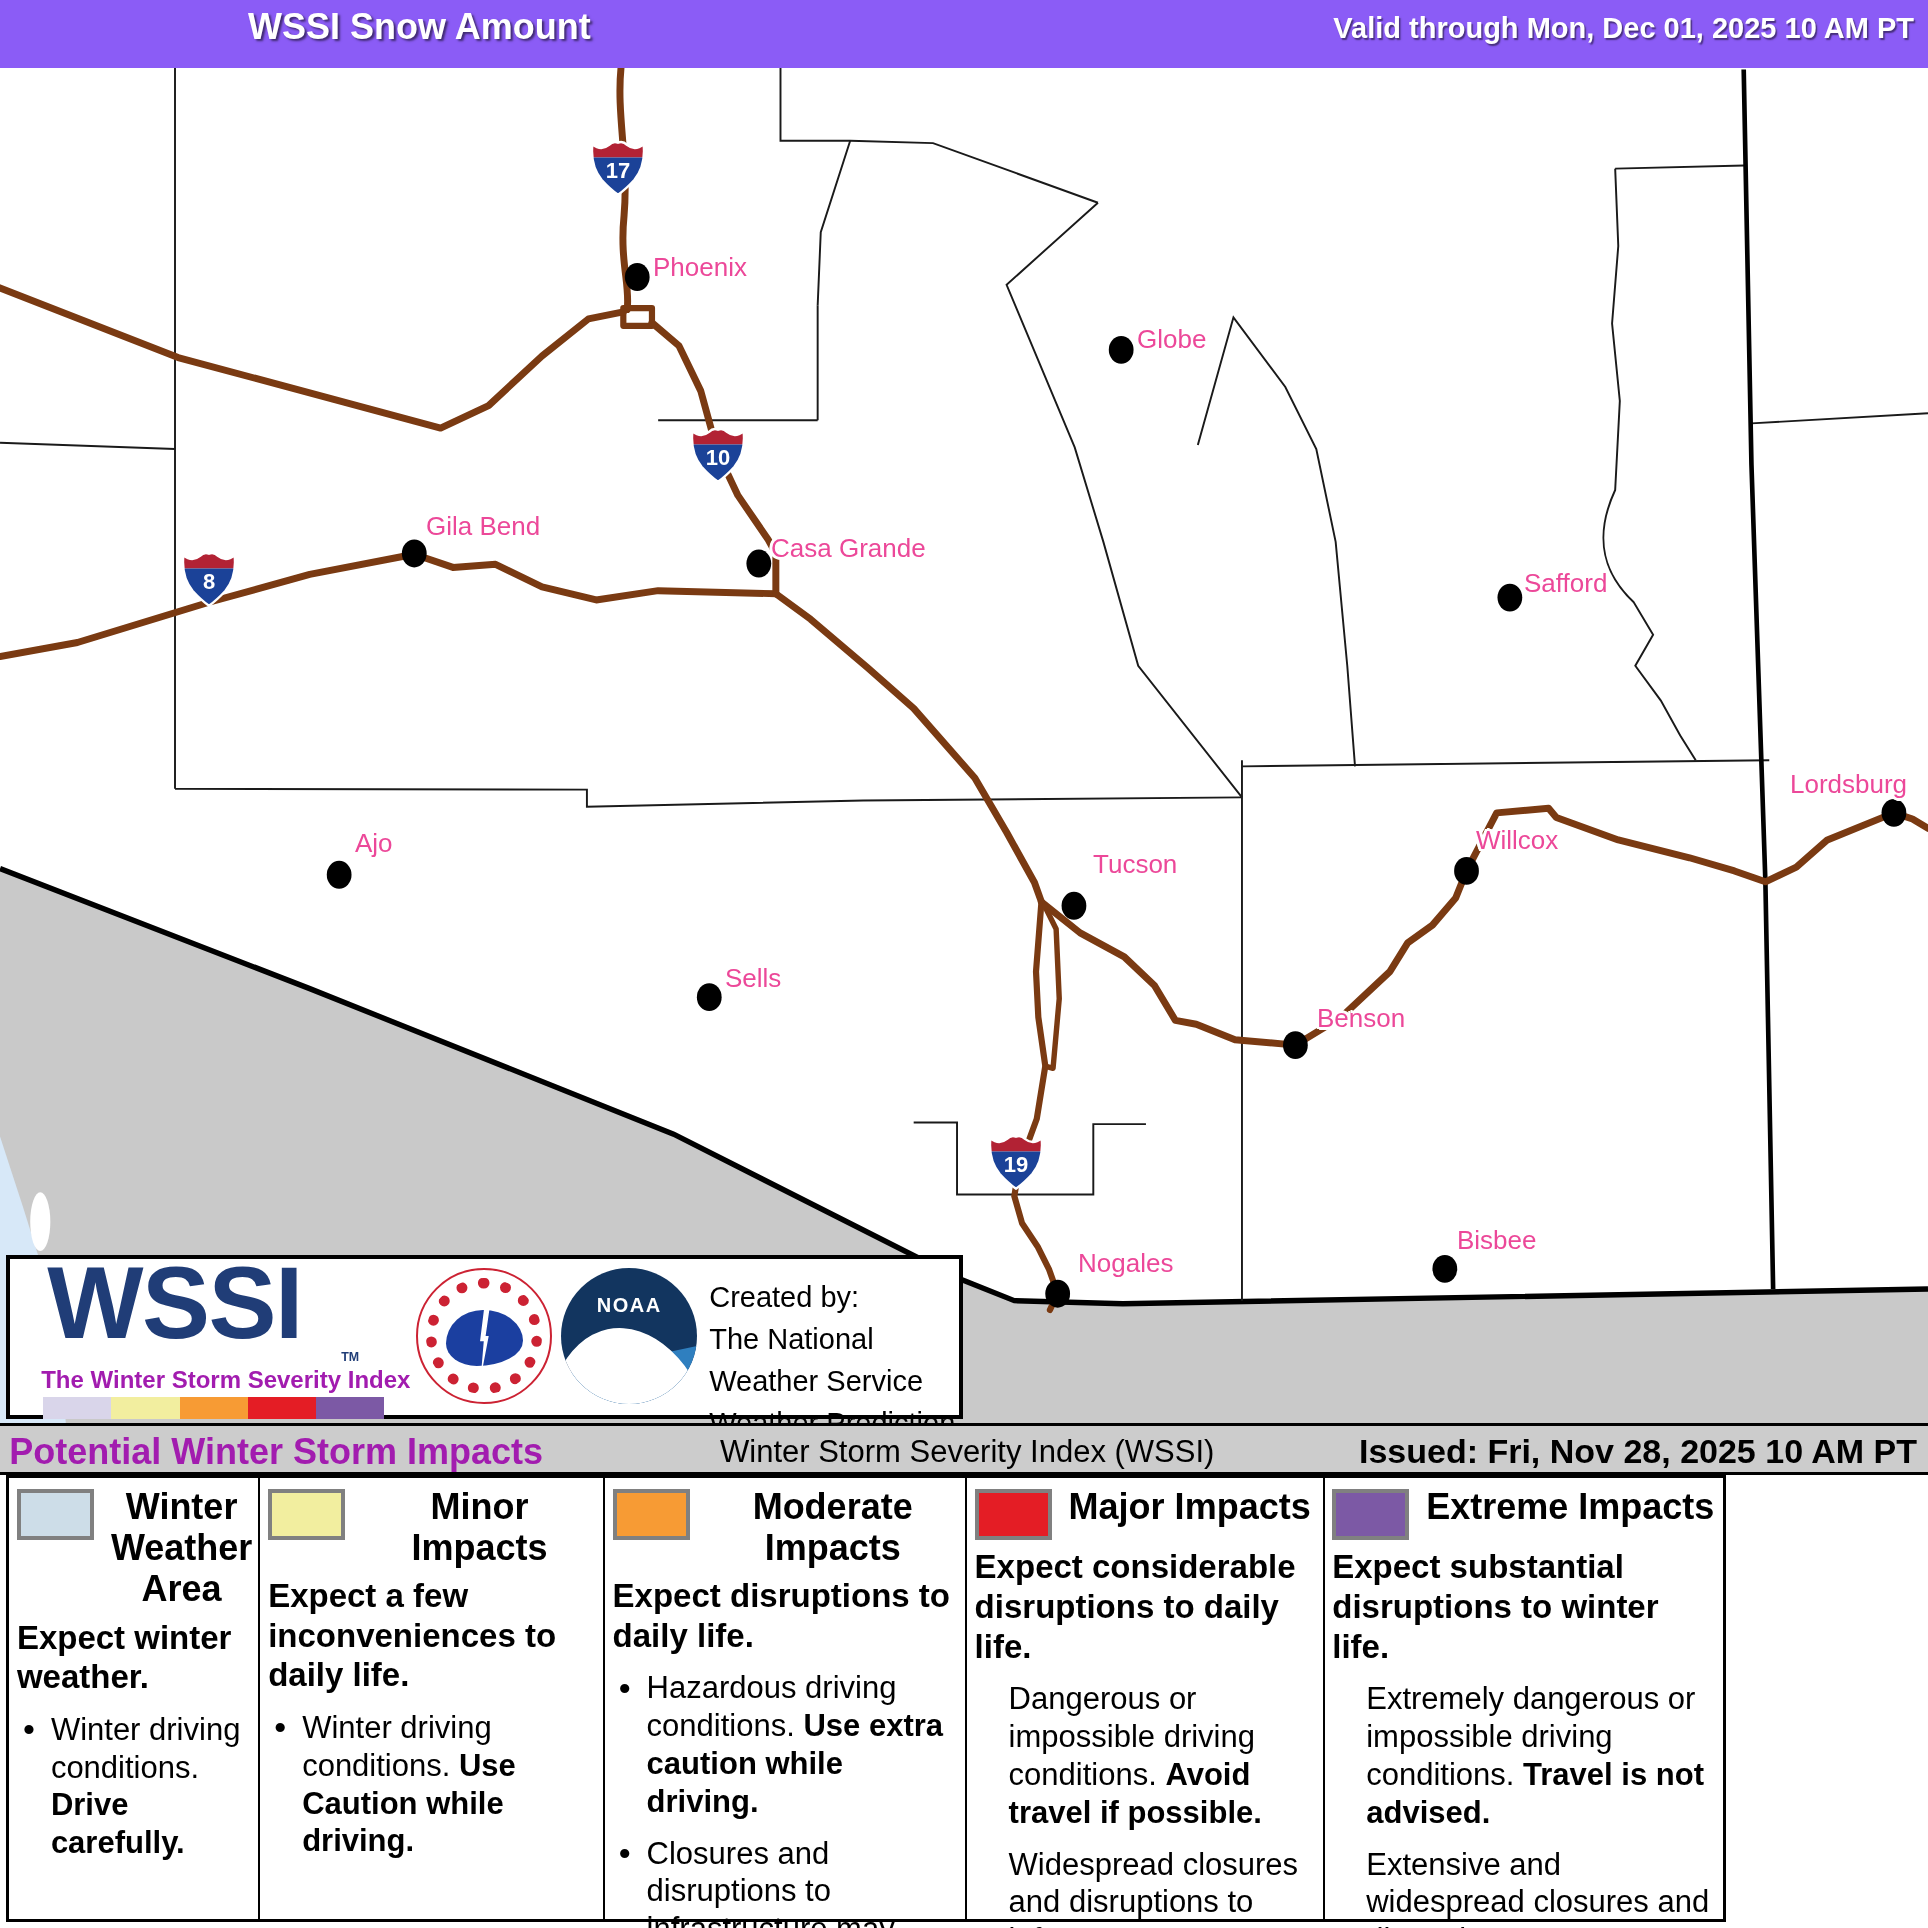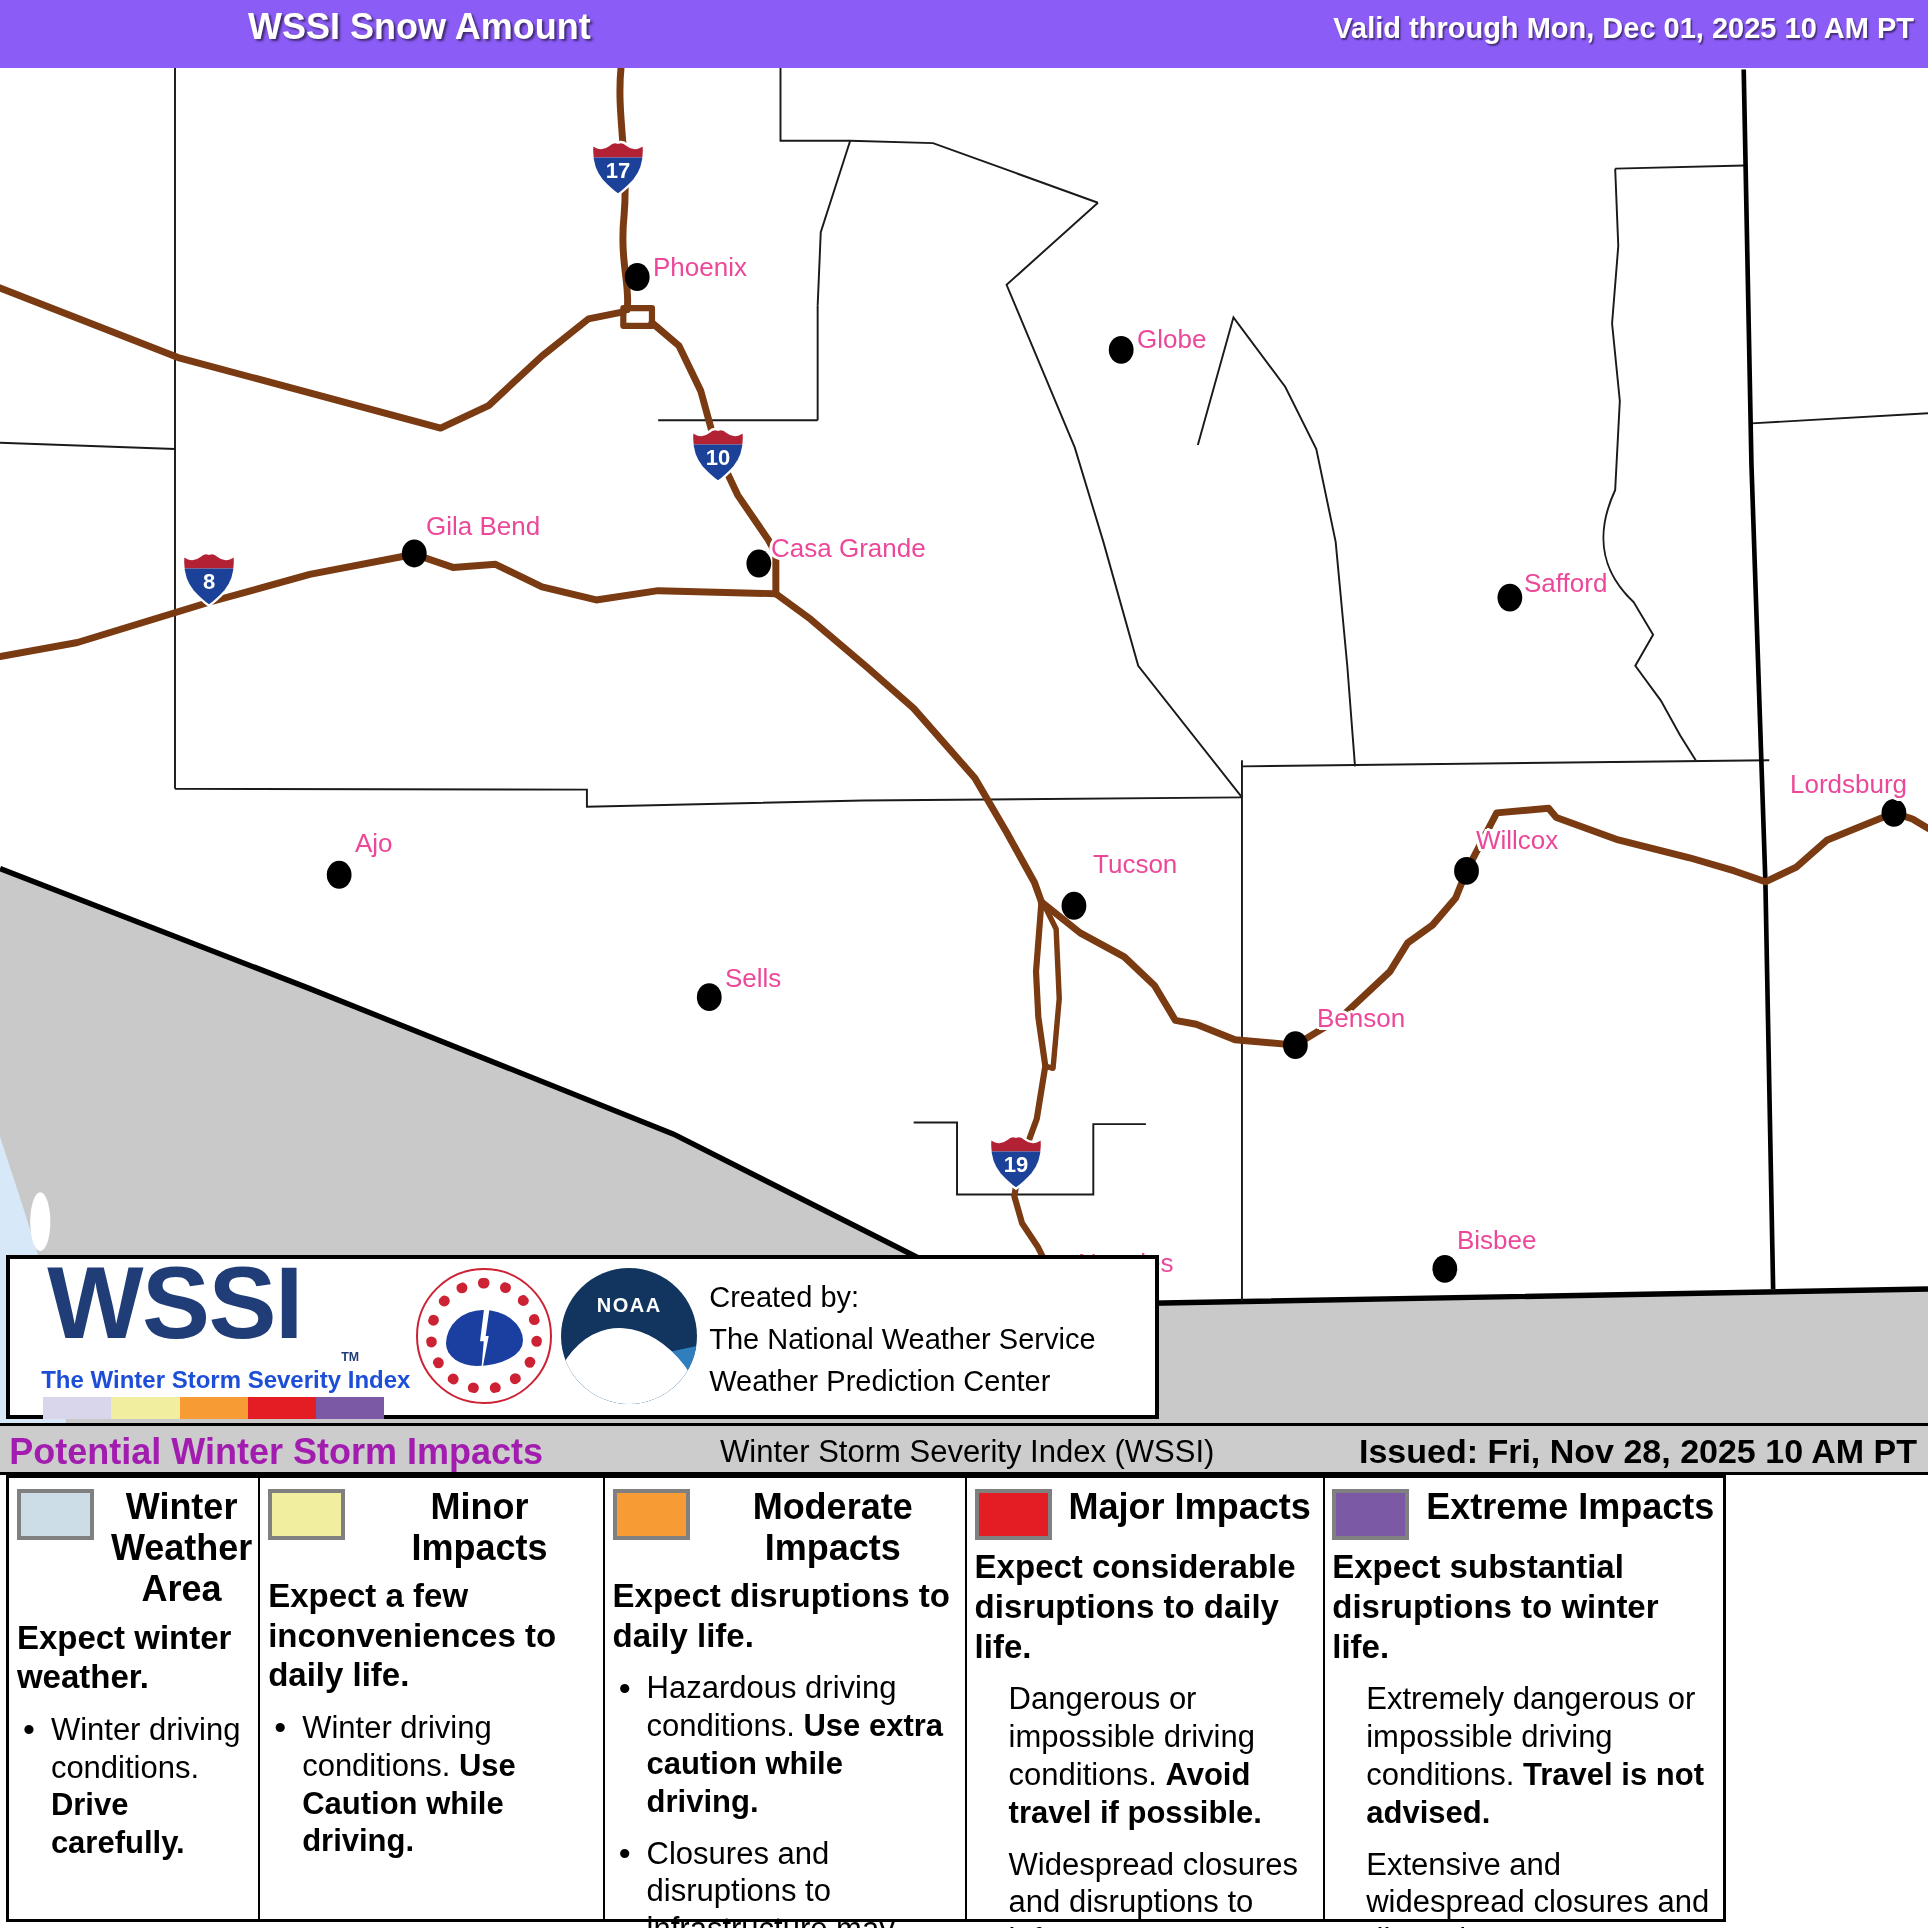--- a/index.html
+++ b/index.html
@@ -14,25 +14,25 @@
   
   .mapwrap{position:absolute;left:0;top:68px;width:1928px;height:1355px;background:#fff;}
   .clabel{position:absolute;font-size:26px;font-weight:normal;color:#ec4899;white-space:nowrap;
           text-shadow:-2.3px -2.3px 0 #fff,2.3px -2.3px 0 #fff,-2.3px 2.3px 0 #fff,2.3px 2.3px 0 #fff,
                       -3.1px 0 0 #fff,3.1px 0 0 #fff,0 -3.1px 0 #fff,0 3.1px 0 #fff;}
   .shield{position:absolute;width:56px;height:62px;}
   .shield svg{position:absolute;left:0;top:0;}
   .shield .num{position:absolute;left:0;top:23px;width:56px;text-align:center;
                font-size:22px;font-weight:bold;color:#fff;}
   
-  .logobox{position:absolute;left:6.2px;top:1255px;width:1153px;height:164px;background:#fff;
+  .logobox{position:absolute;left:6.2px;top:1255px;width:957px;height:164px;background:#fff;
            border:4.6px solid #000;box-sizing:border-box;}
   .wssi-big{position:absolute;left:37px;top:-14px;font-size:102px;font-weight:bold;color:#203D77;letter-spacing:-1.5px;}
   .wssi-tm{position:absolute;left:331px;top:91px;font-size:12.4px;font-weight:bold;color:#203D77;}
-  .wssi-tag{position:absolute;left:31px;top:107px;font-size:24px;font-weight:bold;color:#1d4ed8;}
+  .wssi-tag{position:absolute;left:31px;top:107px;font-size:24px;font-weight:bold;color:#a21caf;}
   .strip{position:absolute;left:33px;top:138px;width:341px;height:22px;display:flex;}
   .strip div{flex:1;height:22px;}
   .nws-circ{position:absolute;left:406px;top:9.3px;width:136px;height:136px;border-radius:50%;
             background:#fff;border:2.3px solid #cc2233;box-sizing:border-box;overflow:hidden;}
   .nws-ring{position:absolute;left:7.7px;top:7.7px;width:116px;height:116px;border-radius:50%;
             border:11px dotted #cc2233;box-sizing:border-box;}
   .nws-cloud{position:absolute;left:28px;top:40px;width:77px;height:56px;background:#1b3fa0;
              border-radius:48% 52% 60% 40%/60% 55% 45% 40%;}
   .nws-bolt{position:absolute;left:60px;top:31px;width:12.4px;height:77px;background:#fff;
             clip-path:polygon(55% 0,100% 0,60% 45%,85% 45%,20% 100%,45% 52%,15% 52%);}

